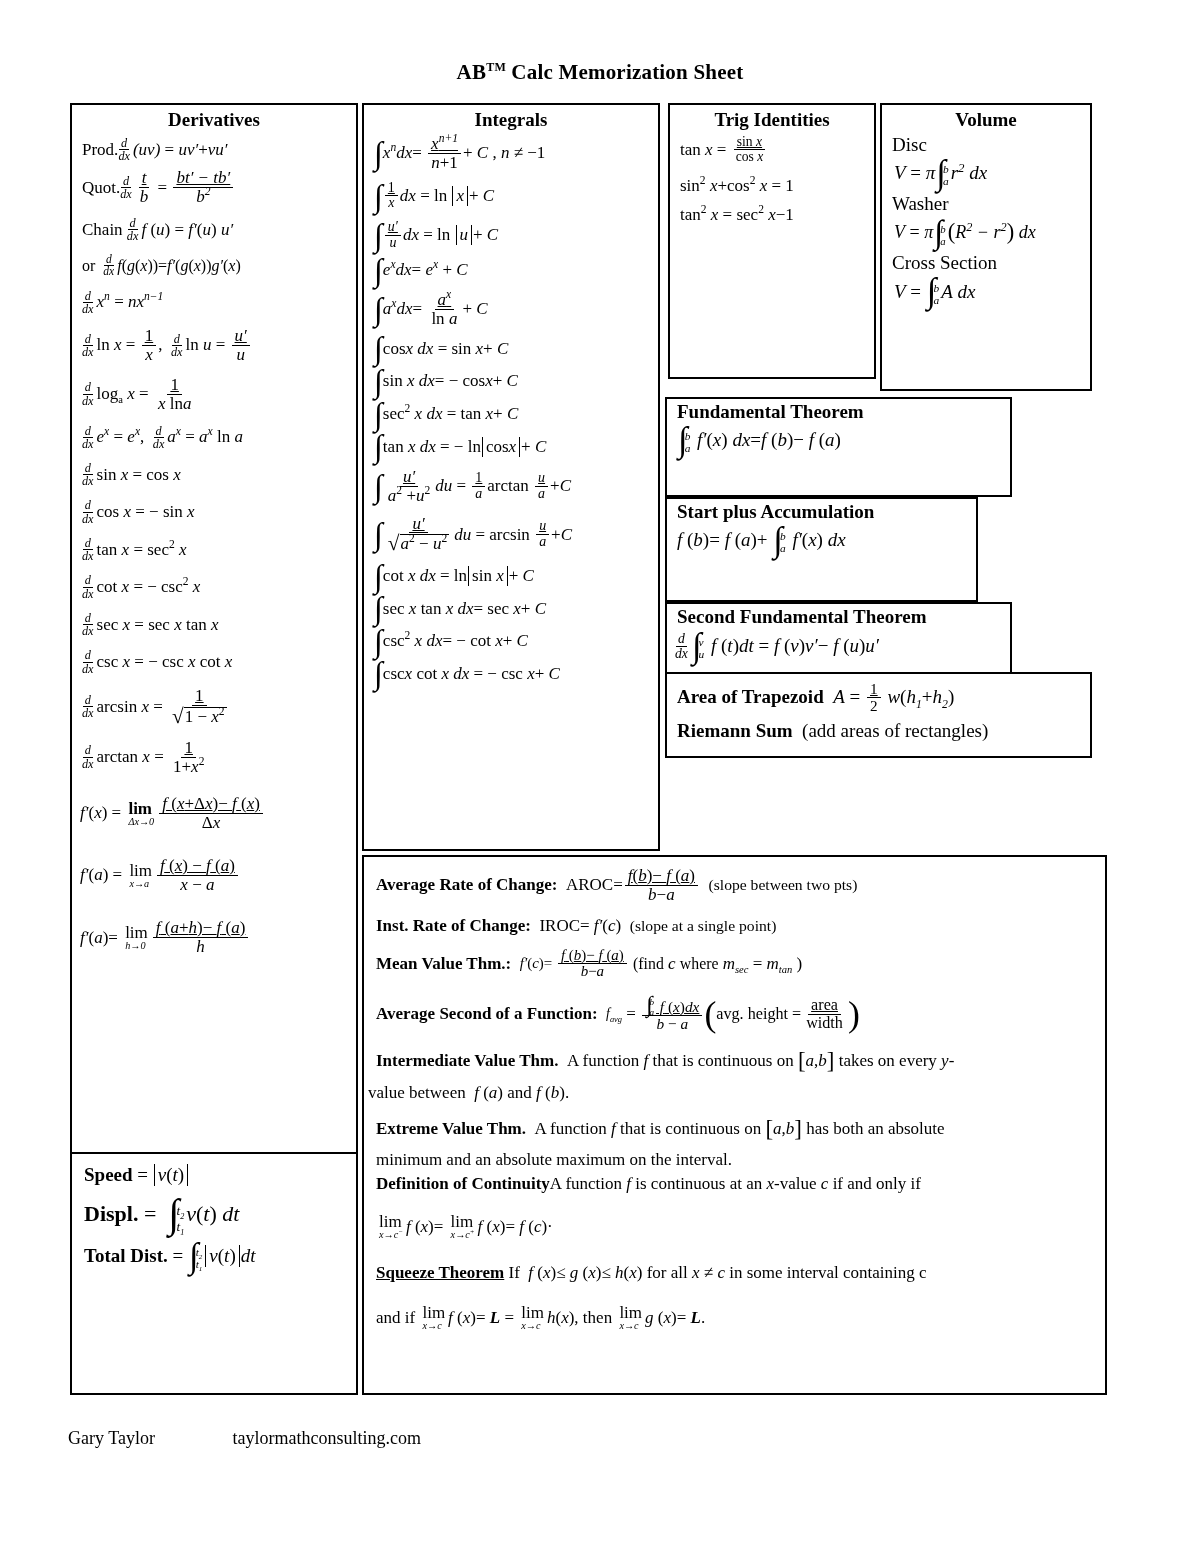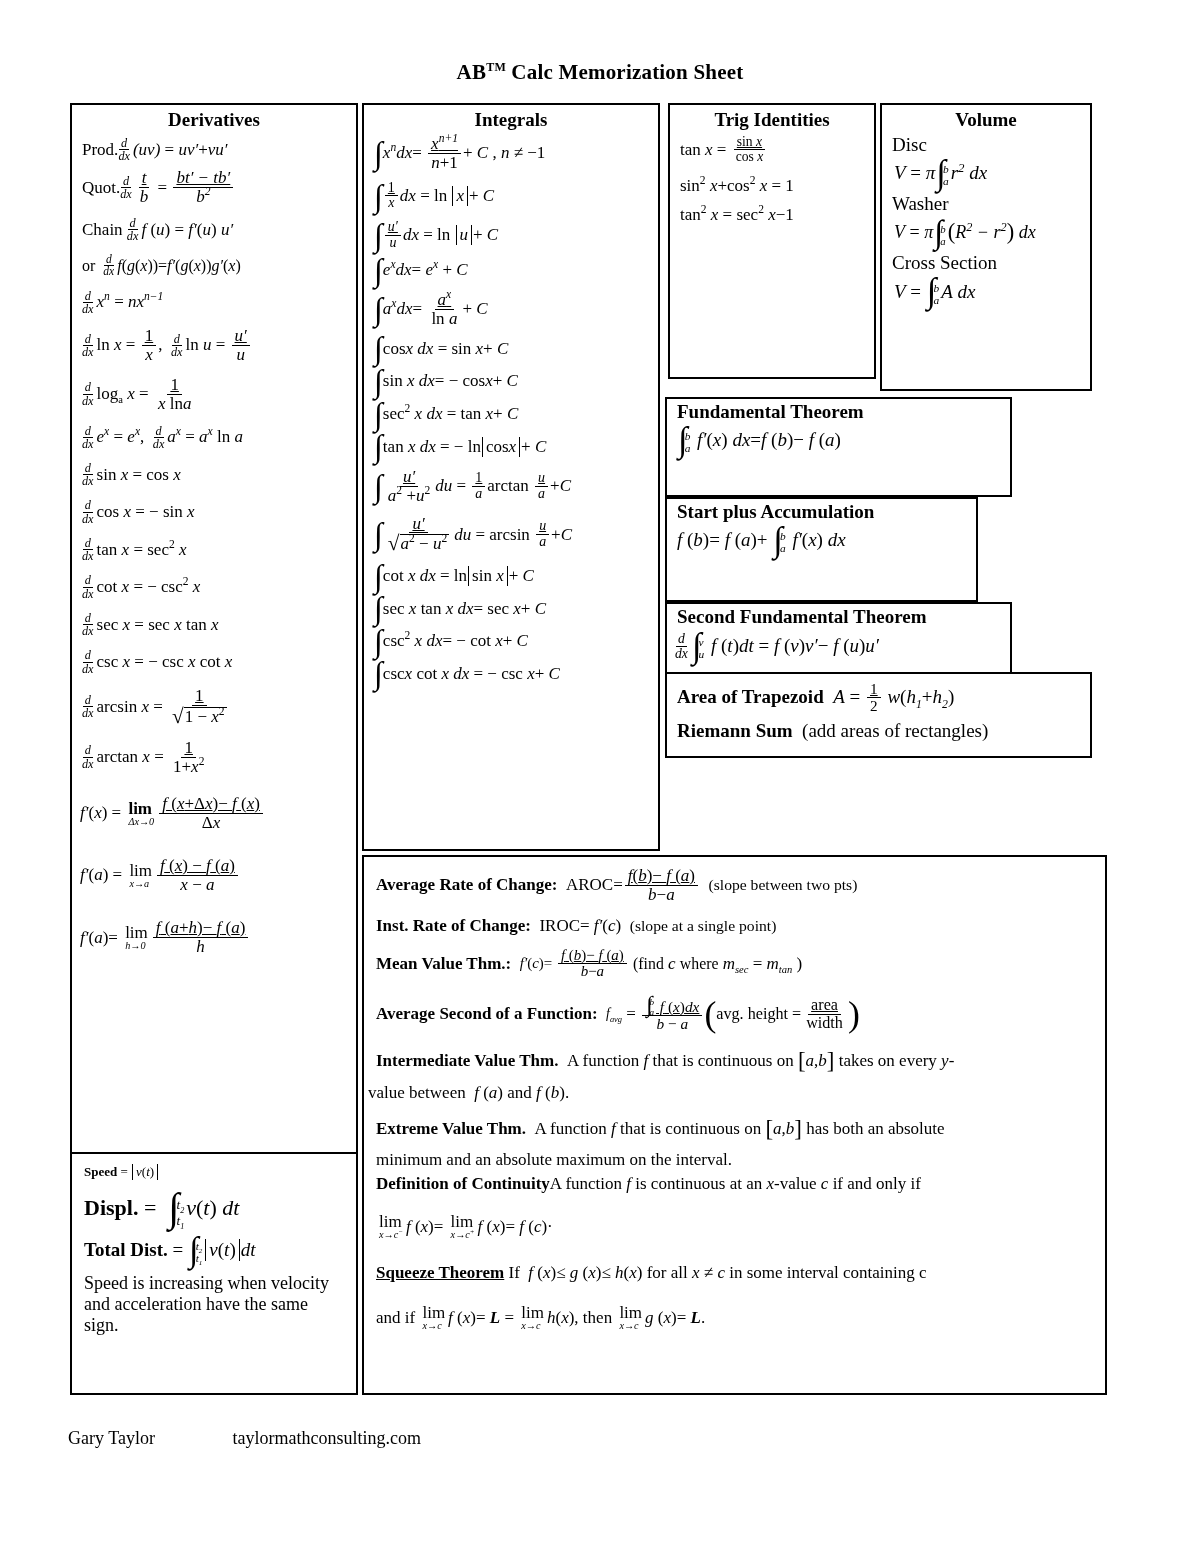--- a/index.html
+++ b/index.html
@@ -345,21 +345,21 @@
           <span class="un">h→0</span>
         </span>
       <span class="fr">
           <span class="nu"><span class="it">f</span>&nbsp;(<span class="it">a</span>+<span class="it">h</span>)−&nbsp;<span class="it">f</span>&nbsp;(<span class="it">a</span>)</span>
           <span class="de it">h</span>
         </span>
     </div>
   </div>
 
   <div class="box" style="left:70px;top:1152px;width:288px;height:243px;">
-    <div class="m" style="margin:10px 0 0 12px;font-size:13px;">
+    <div class="m" style="margin:10px 0 0 12px;font-size:19px;">
       <span style="font-weight:bold;">Speed</span>
       <span class="up">&nbsp;=&nbsp;</span>
       <span class="ab"><span class="it">v</span><span class="up">(</span><span class="it">t</span><span class="up">)</span></span>
     </div>
 
     <div class="m" style="margin:13px 0 0 12px;font-size:22px;">
       <span style="font-weight:bold;">Displ.</span>
       <span class="up">&nbsp;=&nbsp;&nbsp;</span>
       <span class="intg">
           <span class="sg">∫</span>
@@ -382,21 +382,20 @@
           <span class="sg">∫</span>
           <span class="lim">
             <span class="t"><span class="it">t</span><sub>2</sub></span>
             <span class="b"><span class="it">t</span><sub>1</sub></span>
           </span>
         </span>
       <span class="ab"><span class="it">v</span><span class="up">(</span><span class="it">t</span><span class="up">)</span></span>
         <span class="it">dt</span>
     </div>
 
-    <div style="margin:10px 12px 0 12px;font-size:18px;line-height:1.18;">Speed is increasing when velocity and acceleration have the same sign.</div>
   </div>
 
   <div class="box" style="left:362px;top:103px;width:298px;height:748px;">
     <div class="bx-title">Integrals</div>
 
     <div class="m row" style="margin-top:4px;">
       <span class="bigint">∫</span>
         <span class="it">x<sup>n</sup>dx</span>
         <span class="up">=&nbsp;</span>
       <span class="fr">

